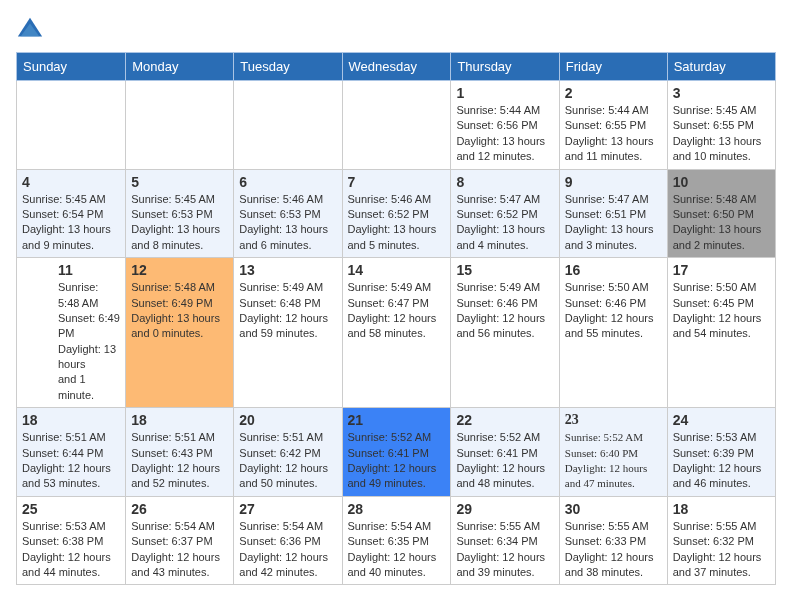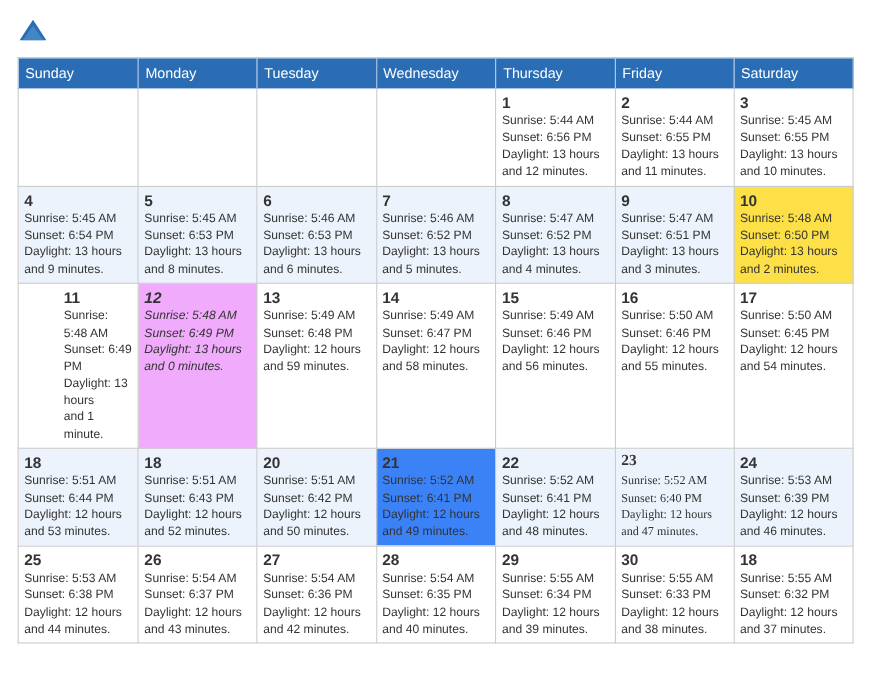--- a/index.html
+++ b/index.html
@@ -183,37 +183,37 @@
 Daylight: 13 hours
 and 4 minutes.</div>
         </td>
         <td class="has-data" style="background-color: rgb(237, 243, 252);">
           <span class="day-number">9</span>
           <div class="day-info" style="white-space: pre-line;">Sunrise: 5:47 AM
 Sunset: 6:51 PM
 Daylight: 13 hours
 and 3 minutes.</div>
         </td>
-        <td class="has-data" style="background-color: #fde047; margin-top: 28px;">
+        <td class="has-data" style="background-color: #a3a3a3; margin-top: 28px;">
           <span class="day-number">10</span>
           <div class="day-info" style="white-space: pre-line;">Sunrise: 5:48 AM
 Sunset: 6:50 PM
 Daylight: 13 hours
 and 2 minutes.</div>
         </td>
       </tr>
       <tr>
         <td class="has-data" style="background-color: rgb(255, 255, 255); padding-left: 41px;">
           <span class="day-number">11</span>
           <div class="day-info" style="white-space: pre-line;">Sunrise: 5:48 AM
 Sunset: 6:49 PM
 Daylight: 13 hours
 and 1 minute.</div>
         </td>
-        <td class="has-data" style="background-color: #f0abfc; font-style: italic;">
+        <td class="has-data" style="background-color: #fdba74;">
           <span class="day-number">12</span>
           <div class="day-info" style="white-space: pre-line;">Sunrise: 5:48 AM
 Sunset: 6:49 PM
 Daylight: 13 hours
 and 0 minutes.</div>
         </td>
         <td class="has-data" style="background-color: rgb(255, 255, 255);">
           <span class="day-number">13</span>
           <div class="day-info" style="white-space: pre-line;">Sunrise: 5:49 AM
 Sunset: 6:48 PM

